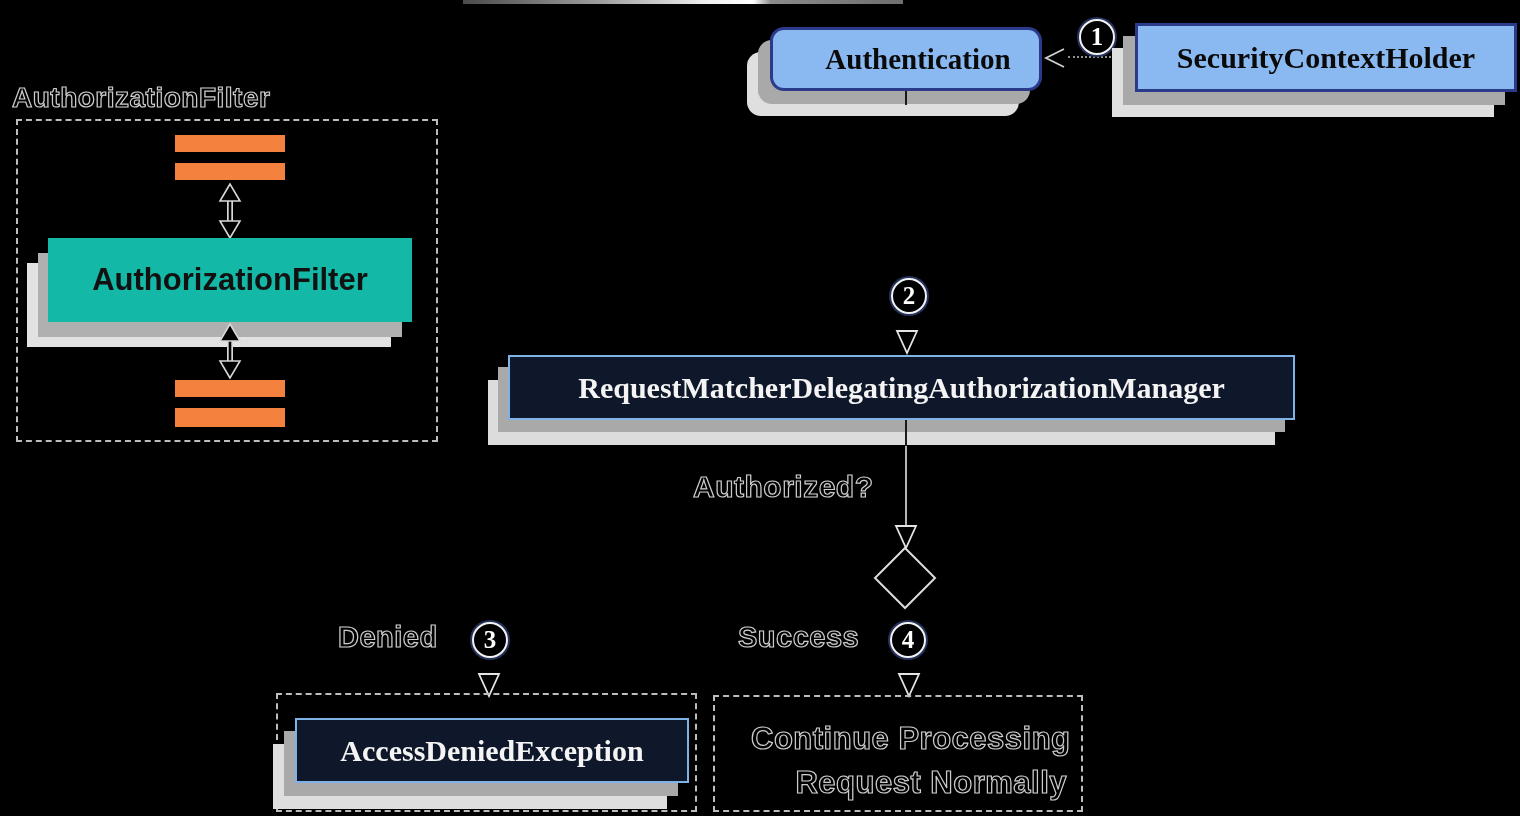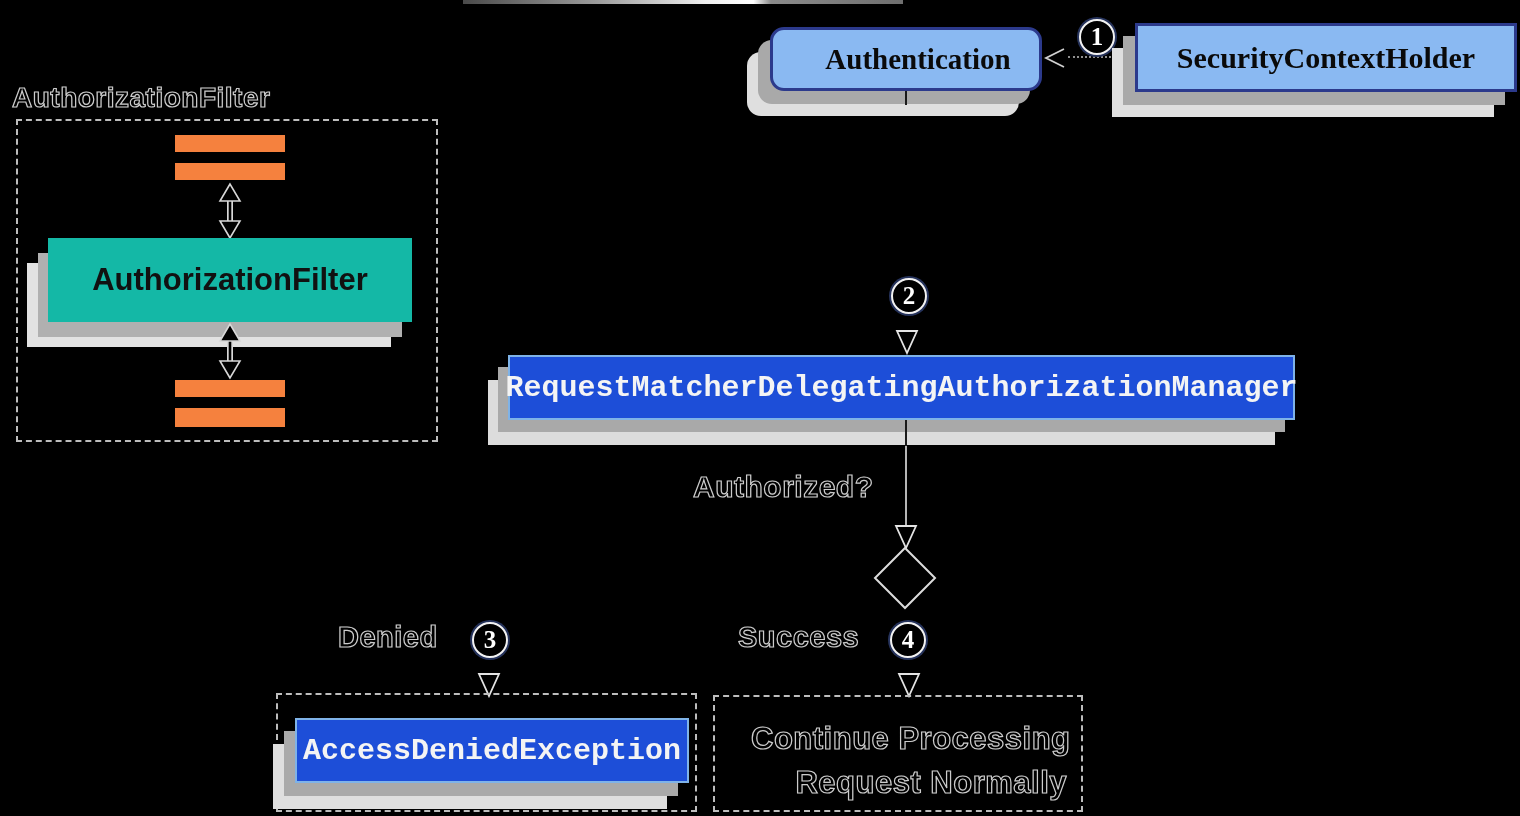--- a/index.html
+++ b/index.html
@@ -10,23 +10,23 @@
   .abs{position:absolute;}
   
   .box-blue{
     background:#8ab9f2;border:3px solid #2c3a8c;box-sizing:border-box;
     display:flex;align-items:center;justify-content:center;
     font-family:"Liberation Serif",serif;font-weight:bold;color:#0a0a0a;
     box-shadow:-12px 13px 0 0 #a9a9a9,-23px 25px 0 0 #dfdfdf;
   }
   
   .box-navy{
-    background:#1d4ed8;border:2px solid #7fb3e8;box-sizing:border-box;
+    background:#0f172a;border:2px solid #7fb3e8;box-sizing:border-box;
     display:flex;align-items:center;justify-content:center;
-    font-family:Liberation Mono, monospace;font-weight:bold;color:#f4f4f4;
+    font-family:Liberation Serif, serif;font-weight:bold;color:#f4f4f4;
     box-shadow:-10px 12px 0 0 #a9a9a9,-20px 25px 0 0 #dcdcdc;
     white-space:nowrap;
   }
   .box-orange{
     background:#14b8a6;box-sizing:border-box;
     display:flex;align-items:center;justify-content:center;
     font-weight:bold;color:#111111;
     box-shadow:-10px 15px 0 0 #b0b0b0,-21px 25px 0 0 #e2e2e2;
   }
   .bar-orange{background:#f5813e;}

